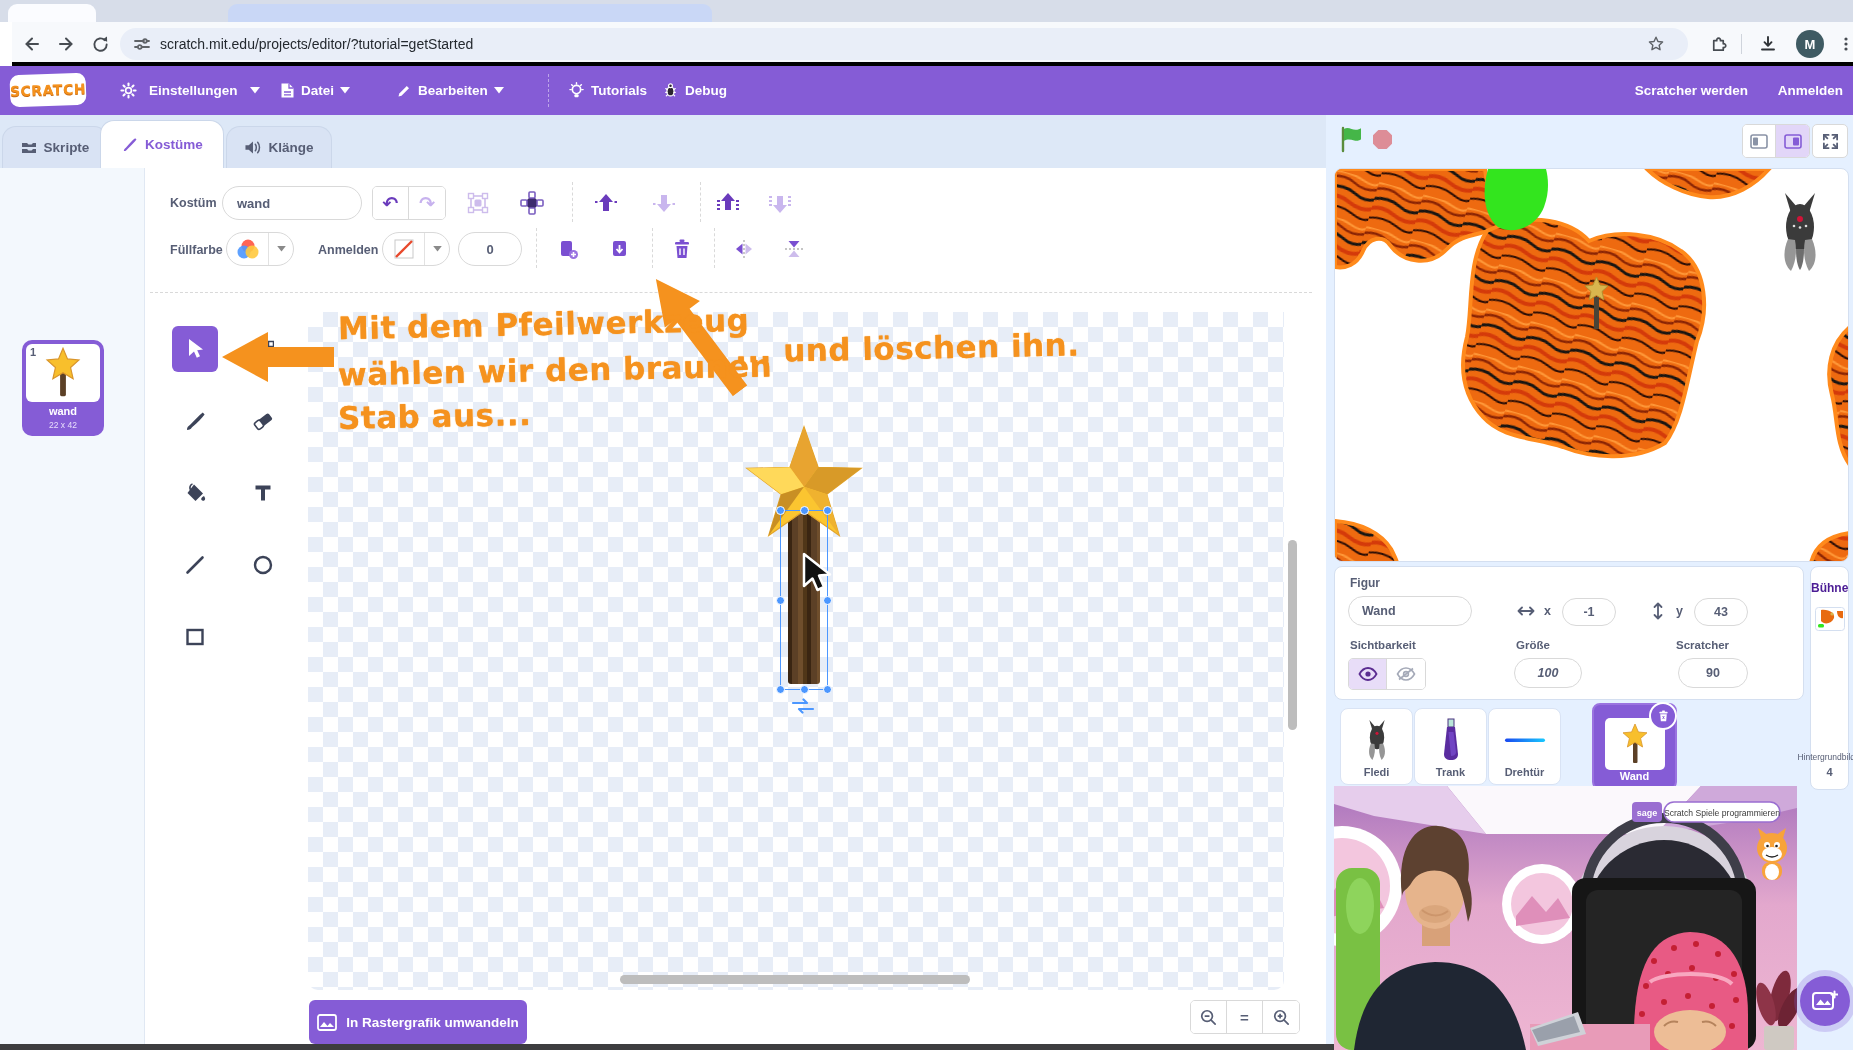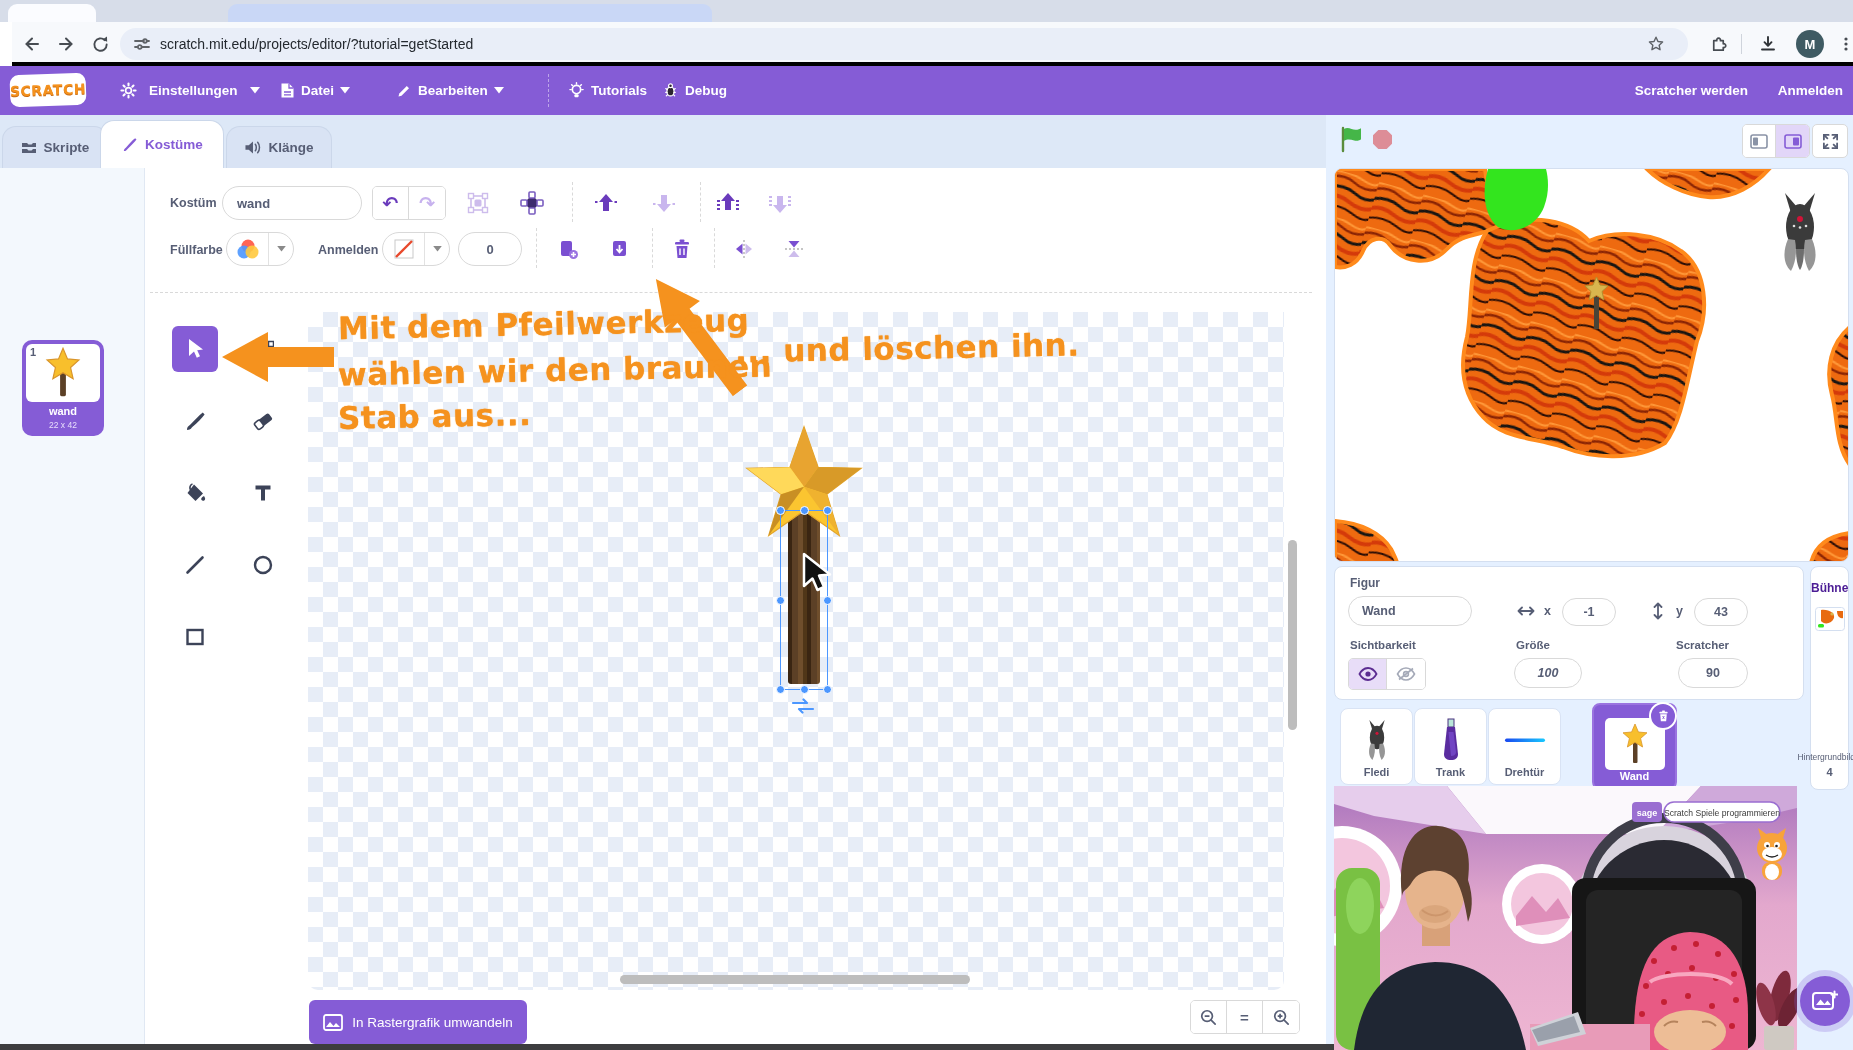--- a/index.html
+++ b/index.html
@@ -61,21 +61,21 @@
   .tool.active { background:#855cd6; }
 
   
   #canvas { left:308px; top:312px; width:976px; height:678px; border-radius:0 0 10px 10px; background-color:#fff;
     background-image:
       linear-gradient(45deg,#e7edf7 25%,transparent 25%,transparent 75%,#e7edf7 75%),
       linear-gradient(45deg,#e7edf7 25%,transparent 25%,transparent 75%,#e7edf7 75%);
     background-size:30px 30px; background-position:0 0,15px 15px; }
   .handle { position:absolute; width:9px; height:9px; border-radius:50%; background:#4c97ff; border:1.5px solid #fff; }
   #convert-btn { left:309px; top:1000px; width:218px; height:44px; background:#855cd6; border:none; border-radius:6px;
-    color:#fff; font-size:13.5px; font-weight:normal; display:flex; align-items:center; justify-content:center; gap:9px;
+    color:#fff; font-size:13.5px; font-weight:bold; display:flex; align-items:center; justify-content:center; gap:9px;
     cursor:pointer; font-family:"Liberation Sans",sans-serif; }
   .scrollbar { position:absolute; background:#bdbdbd; border-radius:5px; }
 
   
   .anno-text { position:absolute; color:#f5921e; font-weight:bold; font-size:31px; letter-spacing:.5px;
     transform:rotate(-1.2deg); font-family:"DejaVu Sans",sans-serif; white-space:nowrap; z-index:25;
     text-shadow:0 0 1px #f5921e; }
   .anno-arrow { position:absolute; z-index:25; }
 
   

